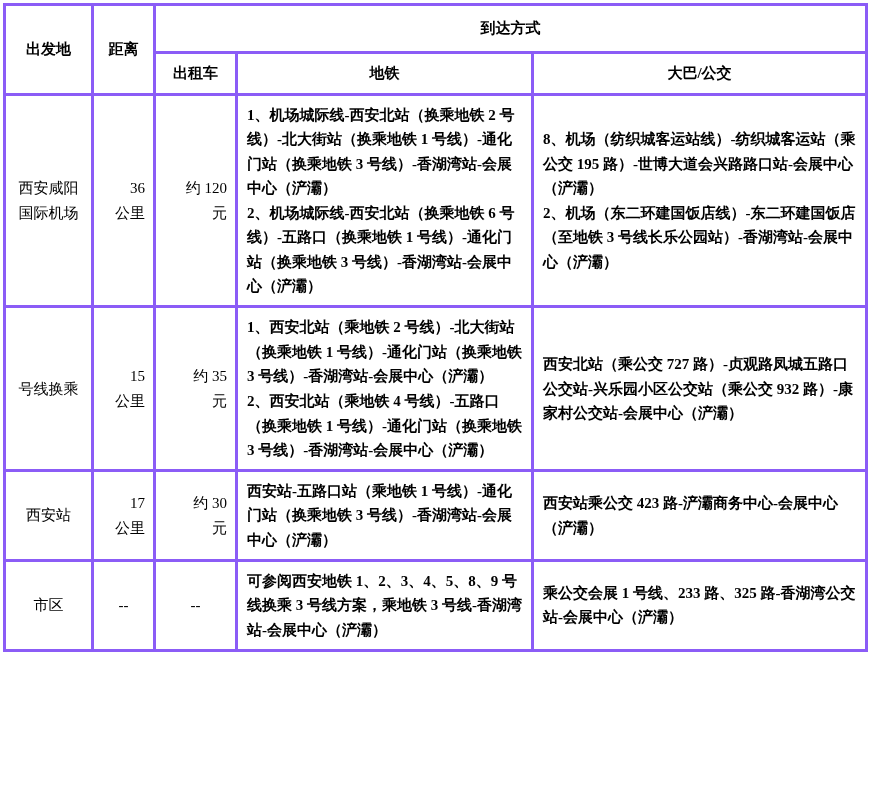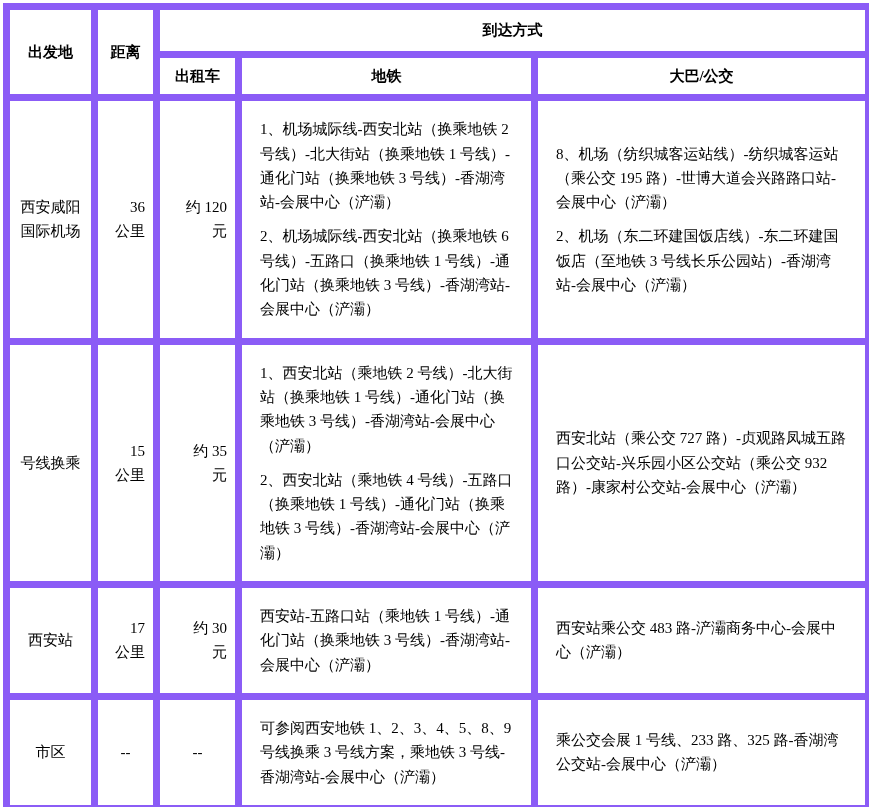--- a/index.html
+++ b/index.html
@@ -19,21 +19,21 @@
     background: #ffffff;
     box-sizing: border-box;
   }
   table.routes {
     border-collapse: collapse;
     table-layout: fixed;
     width: 864px;
     margin: 3px 0 0 3px;
   }
   table.routes td, table.routes th {
-    border: 7px solid #8b5cf6;
+    border: 3px solid #8b5cf6;
     vertical-align: middle;
     padding: 6px 8px;
     font-size: 15px;
     line-height: 1.62;
     box-sizing: border-box;
   }
   .hdr {
     text-align: center;
     font-weight: bold;
     font-size: 16px;
@@ -60,22 +60,23 @@
     text-align: right;
     font-size: 15px;
     line-height: 1.7;
   }
   .cell-text {
     text-align: left;
     font-size: 15px;
     line-height: 1.72;
   }
   .cell-text p {
-    margin: 10px;
+    margin: 1px;
     text-indent: 0;
+    font-weight: bold;
   }
   .cell-text p + p {
     margin-top: 0;
   }
   .dash {
     text-align: center;
     font-size: 15px;
   }
 </style>
 </head>
@@ -148,21 +149,21 @@
           <div>公里</div>
         </td>
         <td class="cell-center">
           <div>约 30</div>
           <div>元</div>
         </td>
         <td class="cell-text">
           <p>西安站-五路口站（乘地铁 1 号线）-通化门站（换乘地铁 3 号线）-香湖湾站-会展中心（浐灞）</p>
         </td>
         <td class="cell-text">
-          <p>西安站乘公交 483 路-浐灞商务中心-会展中心（浐灞）</p>
+          <p>西安站乘公交 423 路-浐灞商务中心-会展中心（浐灞）</p>
         </td>
       </tr>
 
       <tr>
         <td class="cell-origin">市区</td>
         <td class="dash">--</td>
         <td class="dash">--</td>
         <td class="cell-text">
           <p>可参阅西安地铁 1、2、3、4、5、8、9 号线换乘 3 号线方案，乘地铁 3 号线-香湖湾站-会展中心（浐灞）</p>
         </td>

